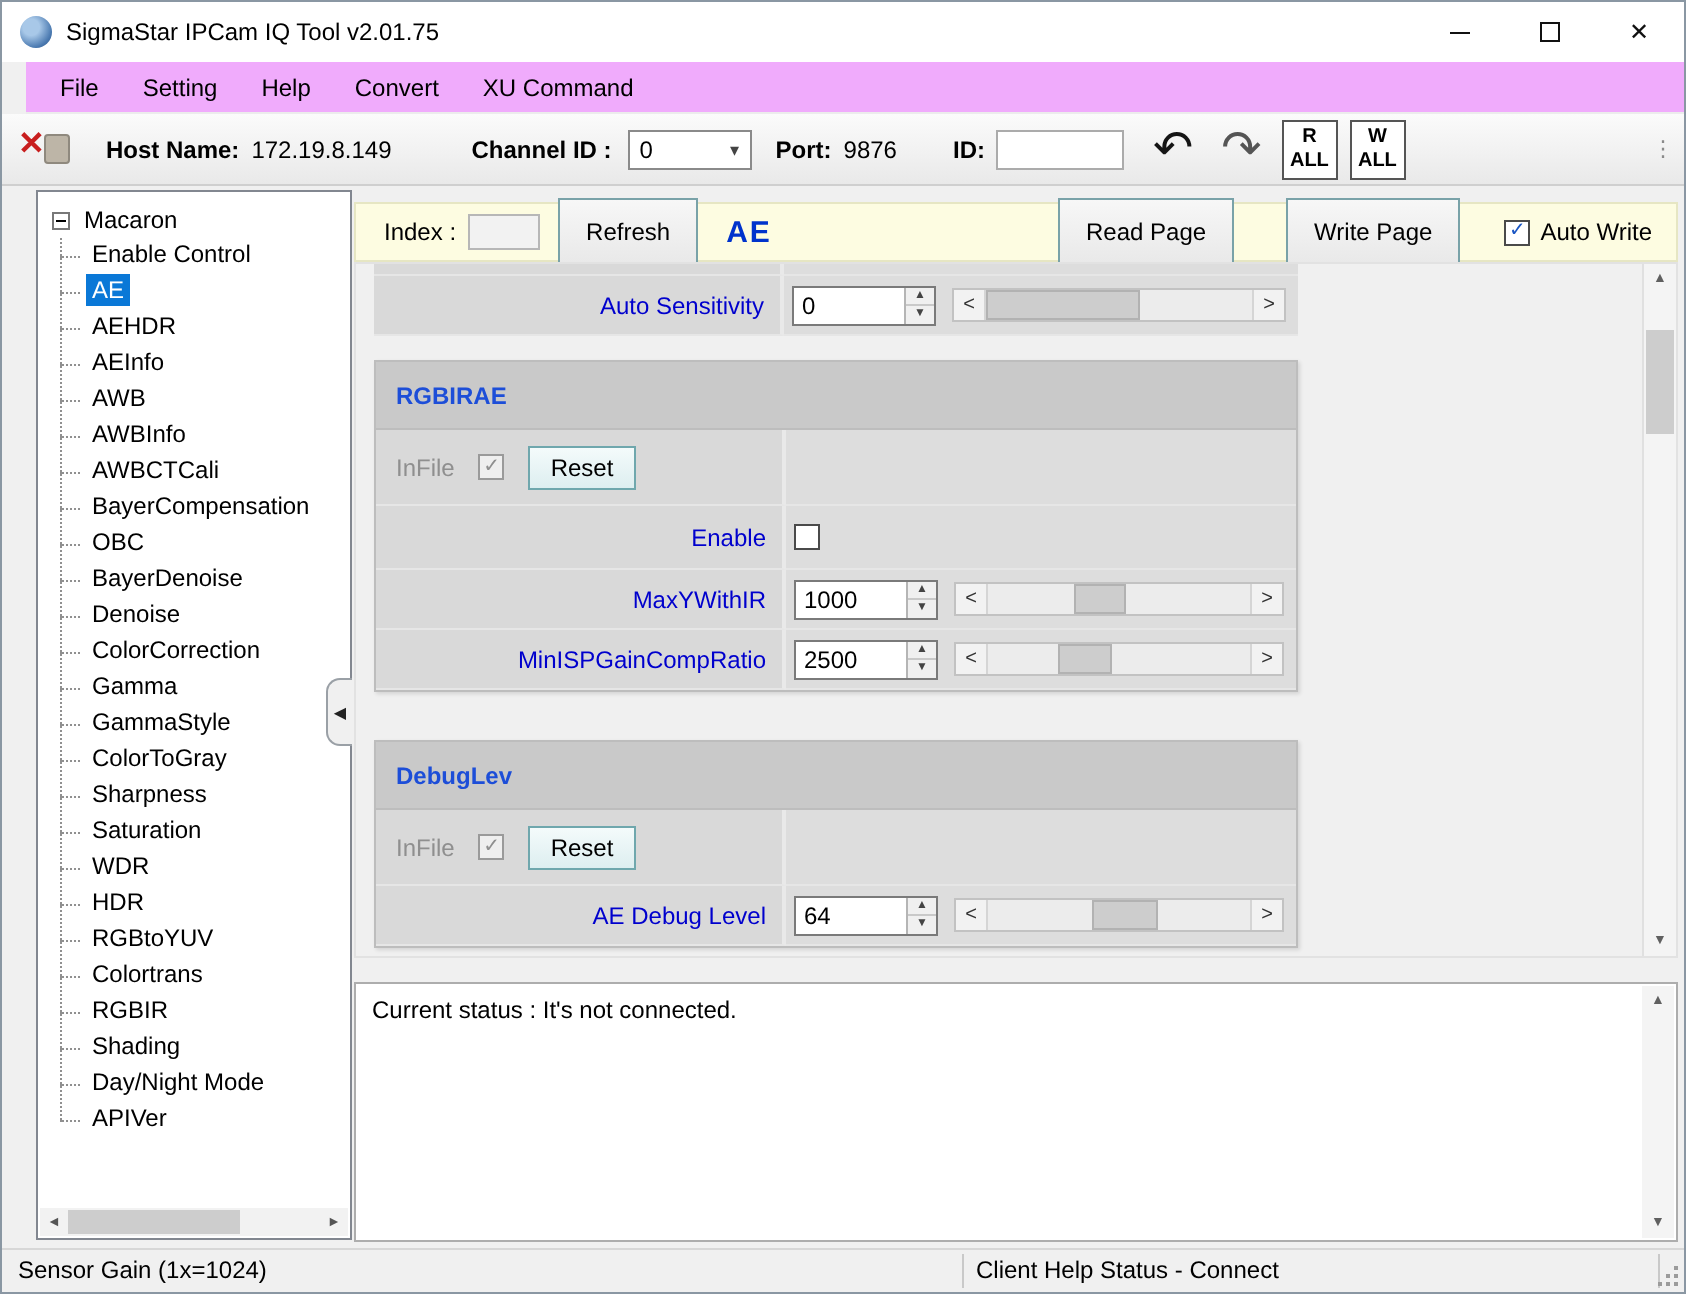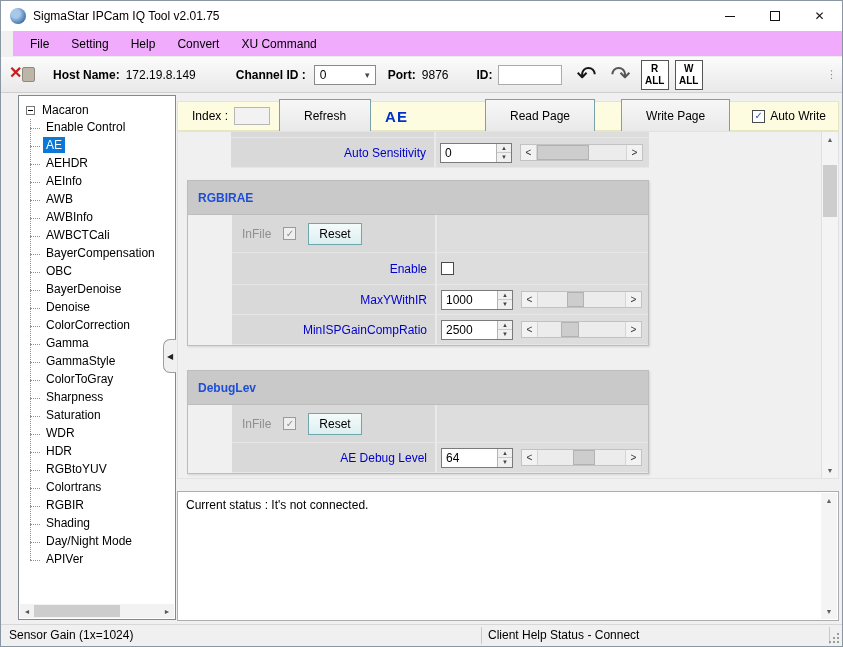--- a/index.html
+++ b/index.html
@@ -56,21 +56,21 @@
   .hscroll-btn { width: 14px; height: 14px; display: flex; align-items: center; justify-content: center; font-size: 7px; color: #555; background: #f2f2f2; }
   .hscroll-track { flex: 1; position: relative; }
   .hscroll-thumb { position: absolute; top: 1px; bottom: 1px; left: 0; width: 68%; background: #cdcdcd; }
   .collapse-tab { position: absolute; left: 162px; top: 338px; width: 13px; height: 34px; background: #f0f0f0; border: 1px solid #9aa0a6; border-right: none; border-radius: 7px 0 0 7px; display: flex; align-items: center; justify-content: center; font-size: 8px; color: #222; }
 
   
   .main { position: absolute; left: 176px; top: 92px; right: 3px; bottom: 22px; }
   .page-header { position: absolute; top: 8px; left: 0; right: 0; height: 30px; background: #fdfce1; border: 1px solid #e6e6c3; display: flex; align-items: center; }
   .ph-index-label { margin-left: 14px; }
   .index-box { width: 36px; height: 18px; margin-left: 6px; background: #f2f2f2; border: 1px solid #b7b7b7; display: inline-block; }
-  .btn { font-family: inherit; font-size: 12px; background: linear-gradient(#f7f7f7, #e8e8e8); border: 1px solid #79a2a8; padding: 0 24px; height: 35px; display: inline-flex; align-items: center; justify-content: center; }
+  .btn { font-family: inherit; font-size: 12px; background: linear-gradient(#f7f7f7, #e8e8e8); border: 1px solid #79a2a8; padding: 0 13px; height: 35px; display: inline-flex; align-items: center; justify-content: center; }
   .refresh-btn { margin-left: 9px; }
   .page-title { margin-left: 14px; font-size: 15px; font-weight: bold; color: #0033cc; letter-spacing: 1px; }
   .readpage-btn { margin-left: auto; }
   .writepage-btn { margin-left: 26px; }
   .autowrite { display: flex; align-items: center; margin-left: 22px; margin-right: 12px; gap: 5px; }
   .autowrite .cb { color: #1a56c4; }
 
   .cb { width: 13px; height: 13px; background: #fff; border: 1px solid #4a4a4a; display: inline-flex; align-items: center; justify-content: center; font-size: 10px; line-height: 1; color: #1a56c4; flex: none; }
   .cb.disabled { background: #efefef; border-color: #9a9a9a; color: #8f8f8f; }
 
@@ -79,21 +79,21 @@
   .scroll-btn { height: 15px; display: flex; align-items: center; justify-content: center; font-size: 7px; color: #606060; }
   .vtrack { flex: 1; position: relative; }
   .vthumb { position: absolute; left: 1px; right: 1px; top: 18px; height: 52px; background: #cdcdcd; }
 
   .rows-area { position: absolute; left: 9px; top: 0; width: 462px; }
   .partial-wrap { margin-bottom: 12px; }
   .g-row { display: flex; height: 30px; }
   .g-row.h32 { height: 32px; }
   .g-row.infile-row { height: 38px; }
   .g-row.remnant { height: 6px; }
-  .cell-label { width: 205px; background: #d9d9d9; display: flex; align-items: center; justify-content: flex-end; padding-right: 8px; border-right: 2px solid #e9e9e9; border-bottom: 1px solid #e6e6e6; color: #0000cd; margin-left: 44px; }
+  .cell-label { width: 205px; background: #d9d9d9; display: flex; align-items: center; justify-content: flex-end; padding-right: 8px; border-right: 2px solid #e9e9e9; border-bottom: 1px solid #e6e6e6; color: #0000cd; }
   .cell-ctrl { flex: 1; background: #dddddd; display: flex; align-items: center; padding: 0 6px 0 4px; border-bottom: 1px solid #e6e6e6; }
   .row-label { white-space: nowrap; }
   .cell-infile { justify-content: flex-start; padding-left: 10px; gap: 12px; color: #8f8f8f; }
   .reset-btn { border-color: #6fa7ad; background: linear-gradient(#f4fbfb, #ddeef0); padding: 0 10px; height: 22px; }
 
   .group { width: 462px; border: 1px solid #bdbdbd; box-shadow: 1px 1px 2px rgba(0,0,0,0.12); margin-bottom: 24px; }
   .group-header { height: 34px; background: #c9c9c9; display: flex; align-items: center; padding-left: 10px; font-weight: bold; color: #1d4ed8; border-bottom: 1px solid #bdbdbd; }
 
   .spin { width: 72px; height: 20px; background: #fff; border: 1px solid #7a7a7a; display: flex; flex: none; }
   .spin-val { flex: 1; display: flex; align-items: center; padding-left: 4px; }

